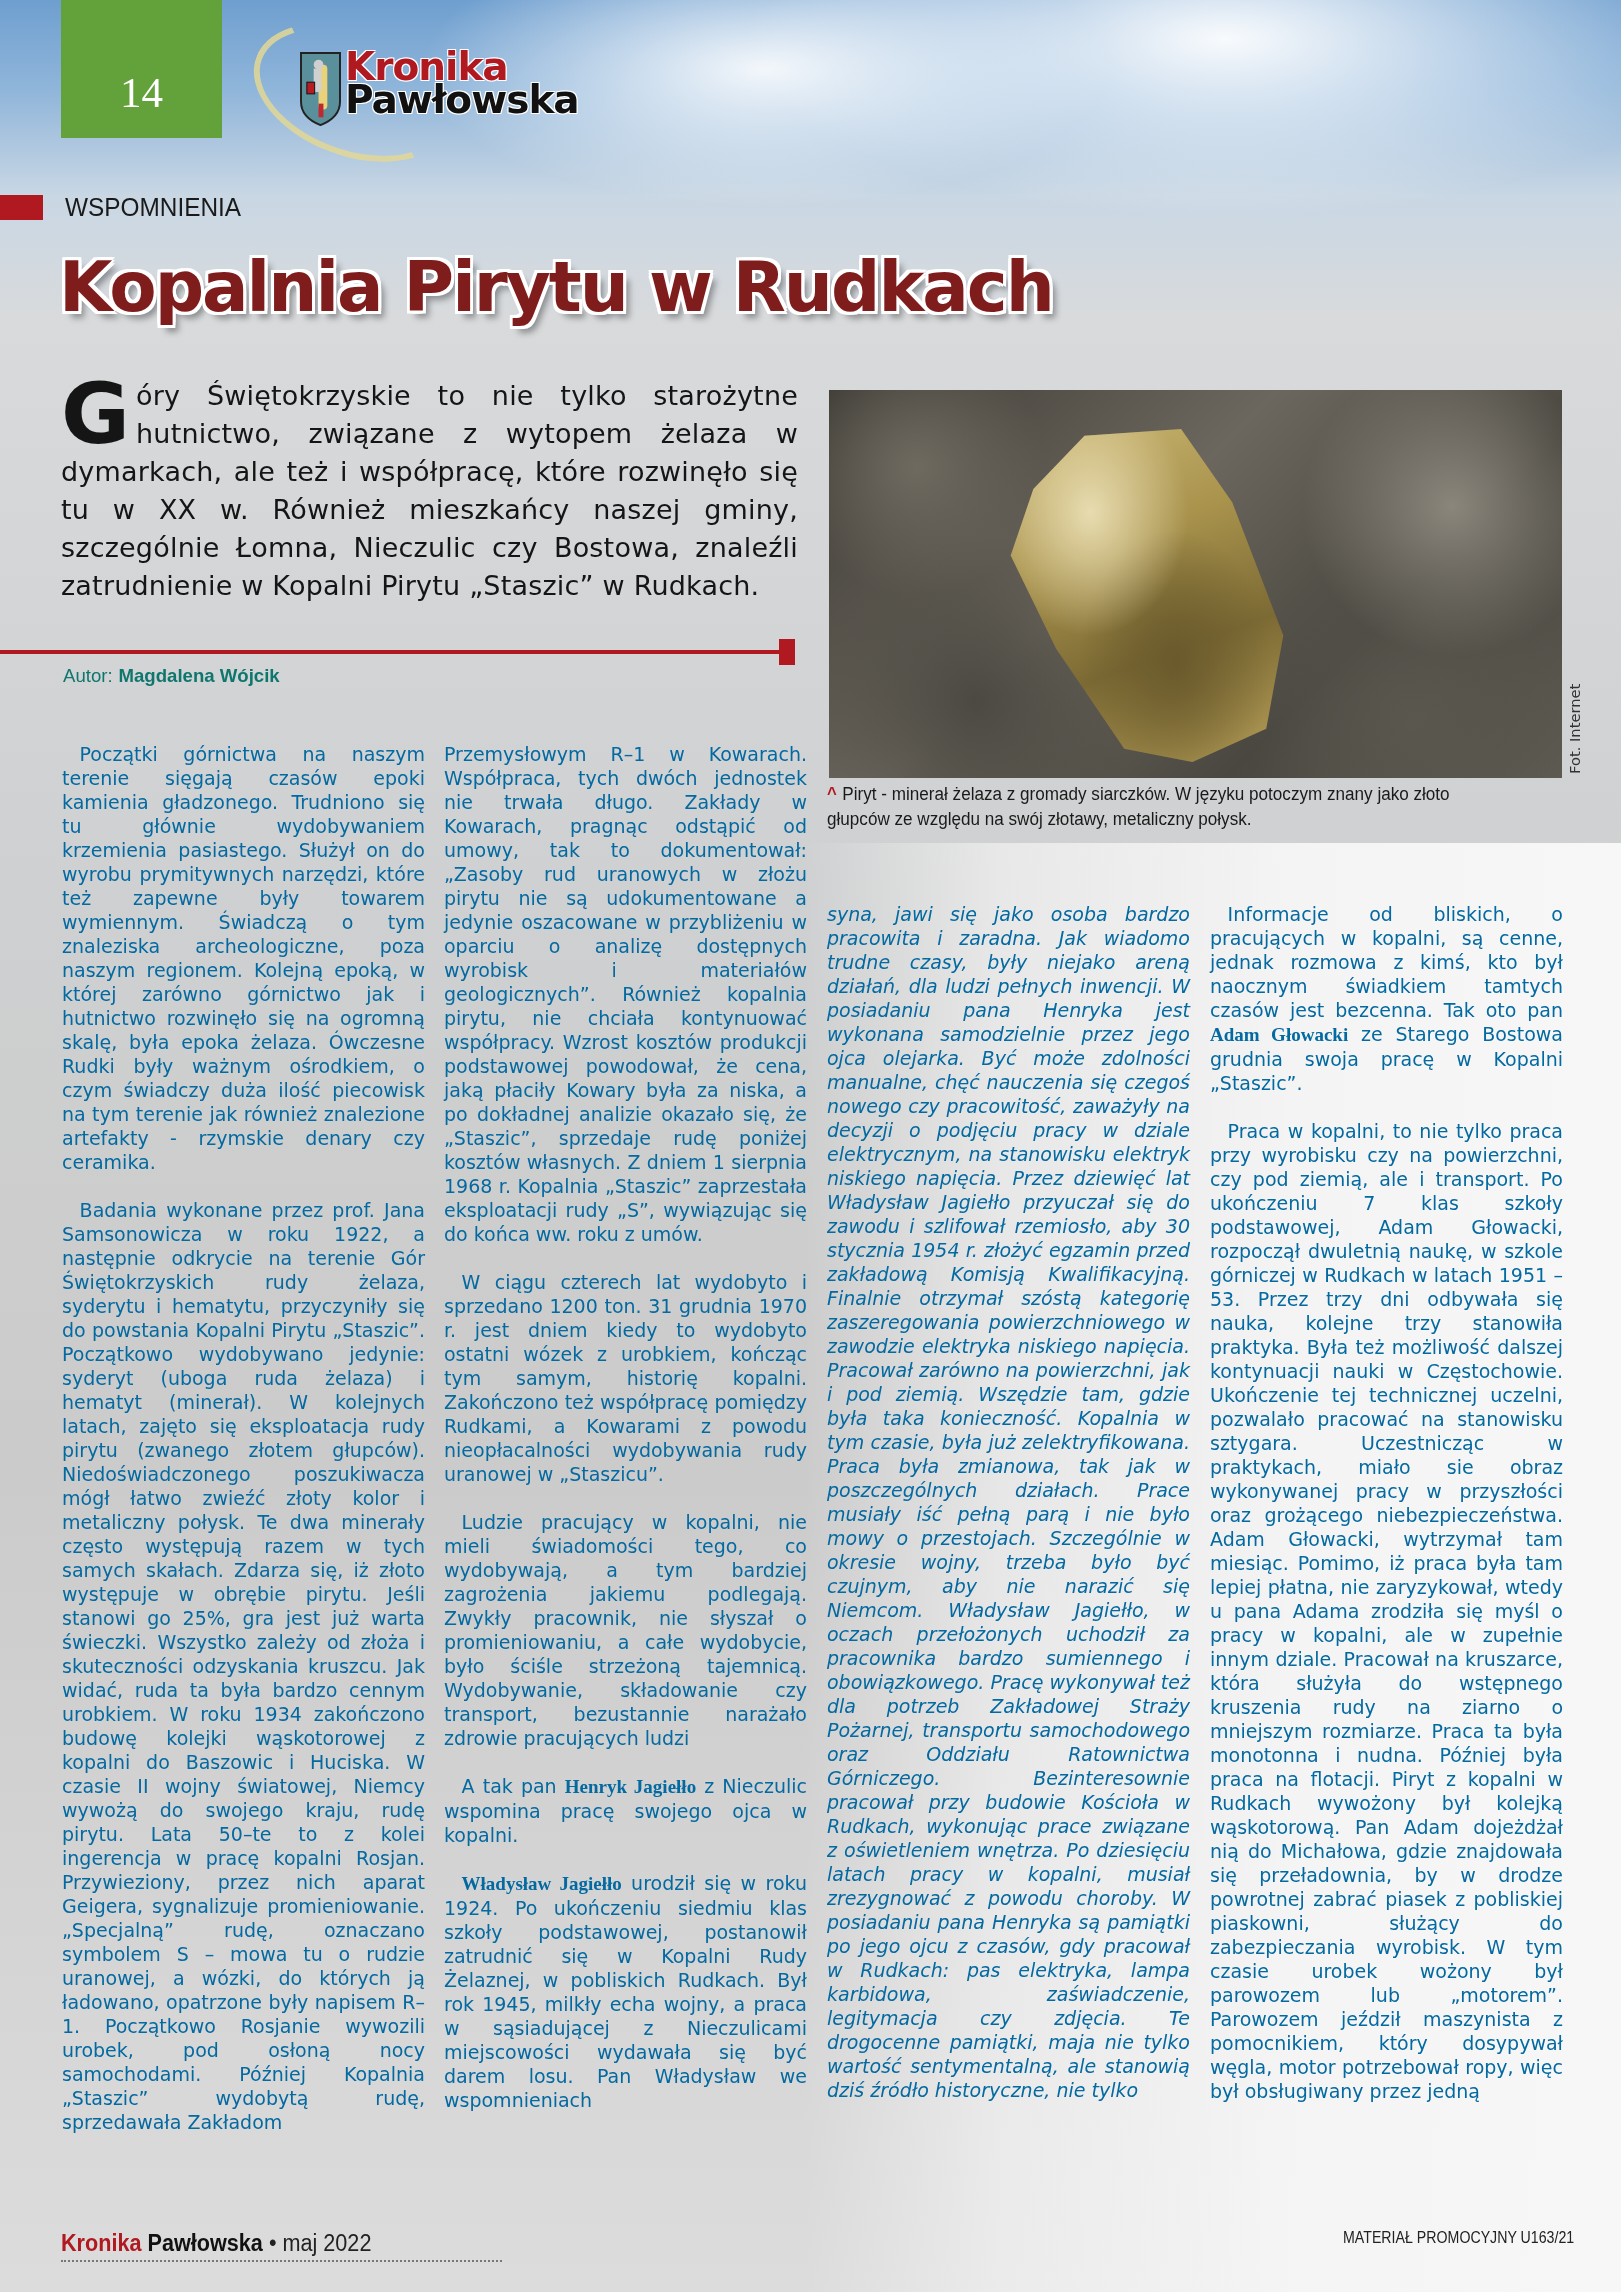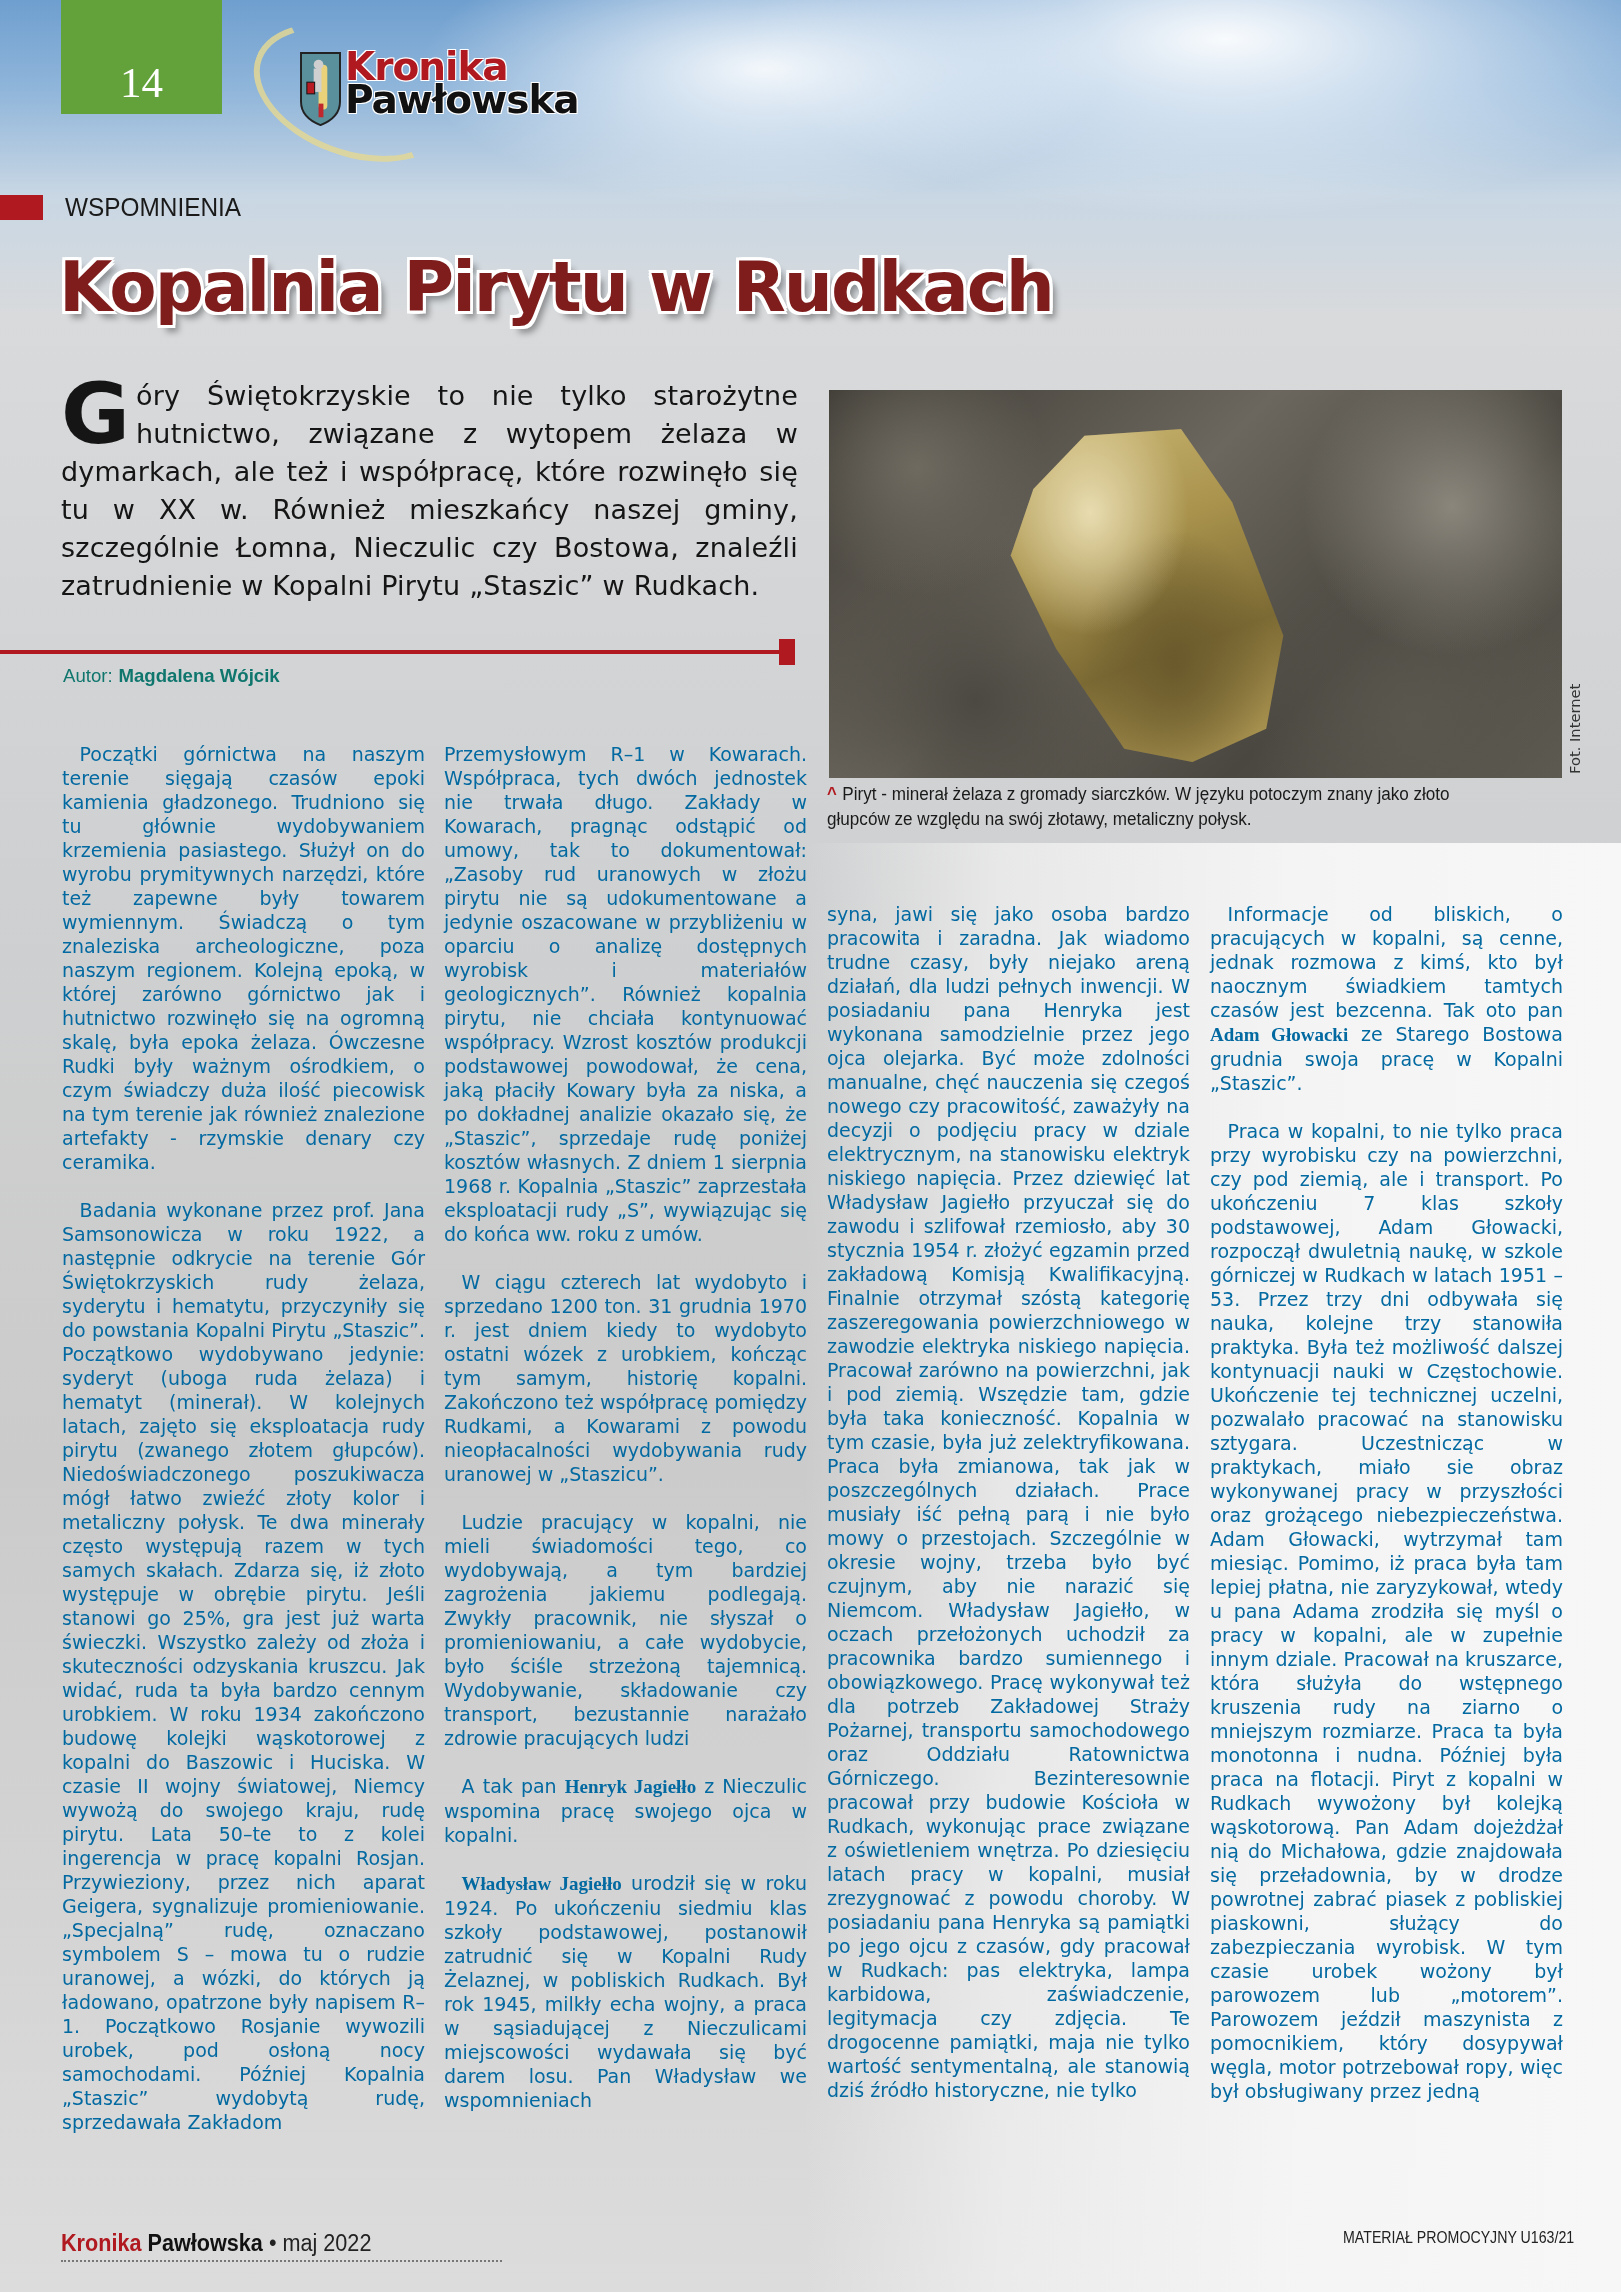--- a/index.html
+++ b/index.html
@@ -12,24 +12,24 @@
     background:
       radial-gradient(ellipse 686px 255px at 1225px 39px, rgba(255,255,255,0.95), rgba(255,255,255,0) 70%),
       radial-gradient(ellipse 490px 196px at 765px 69px, rgba(255,255,255,0.9), rgba(255,255,255,0) 70%),
       linear-gradient(180deg, #6f9fcf 0px, #8fb5da 88px, #c9d7e4 196px, #d8dadc 314px, #cfd0d1 882px, #cbcbcb 1470px, #d5d5d5 1960px, #dcdcdc 2293px);
   }
   .right-fade {
     position: absolute; left: 804px; top: 843px; width: 817px; height: 1450px;
     background: linear-gradient(90deg, rgba(240,240,240,0) 0px, rgba(240,240,240,0.75) 196px, rgba(246,246,246,0.95) 490px, #f7f7f7 817px);
   }
   .page-num-box {
-    position: absolute; left: 61px; top: 0; width: 161px; height: 114px;
+    position: absolute; left: 61px; top: 0; width: 161px; height: 138px;
     background: #63a13b;
     display: flex; align-items: flex-end; justify-content: center;
-    padding-bottom: 7px;
+    padding-bottom: 21px;
   }
   .page-num-box span {
     font-family: "Liberation Serif", serif;
     font-size: 43px; color: #fff;
   }
   .logo-arc {
     position: absolute; left: 250px; top: 29px; width: 206px; height: 127px;
     border: 6.9px solid rgba(226,216,150,0.85);
     border-radius: 50%;
     border-right-color: transparent; border-top-color: transparent;
@@ -122,21 +122,21 @@
     position: absolute; width: 363px;
     font-family: "DejaVu Sans", sans-serif; font-size: 19px; line-height: 24px;
     color: #0369a1; text-align: justify; hyphens: manual;
   }
   .col p { text-indent: 17.6px; margin-bottom: 24px; }
   .col p.cont { text-indent: 0; }
   .col p:last-child { margin-bottom: 0; }
   .col b { font-weight: bold; font-family: Liberation Serif, serif; }
   .c1 { left: 62px; top: 742px; }
   .c2 { left: 444px; top: 742px; }
-  .c3 { left: 827px; top: 902px; }
+  .c3 { left: 827px; top: 902px; font-style: italic; }
   .c4 { left: 1210px; top: 902px; width: 353px; }
   .footer-brand {
     position: absolute; left: 61px; top: 2230px;
     font-family: "Liberation Sans", sans-serif; font-size: 23.5px; white-space: nowrap;
     transform: scaleX(0.92); transform-origin: left;
   }
   .footer-brand .fk { color: #b0191f; font-weight: bold; }
   .footer-brand .fp { color: #111; font-weight: bold; }
   .footer-brand .fd { color: #222; }
   .footer-dots {

